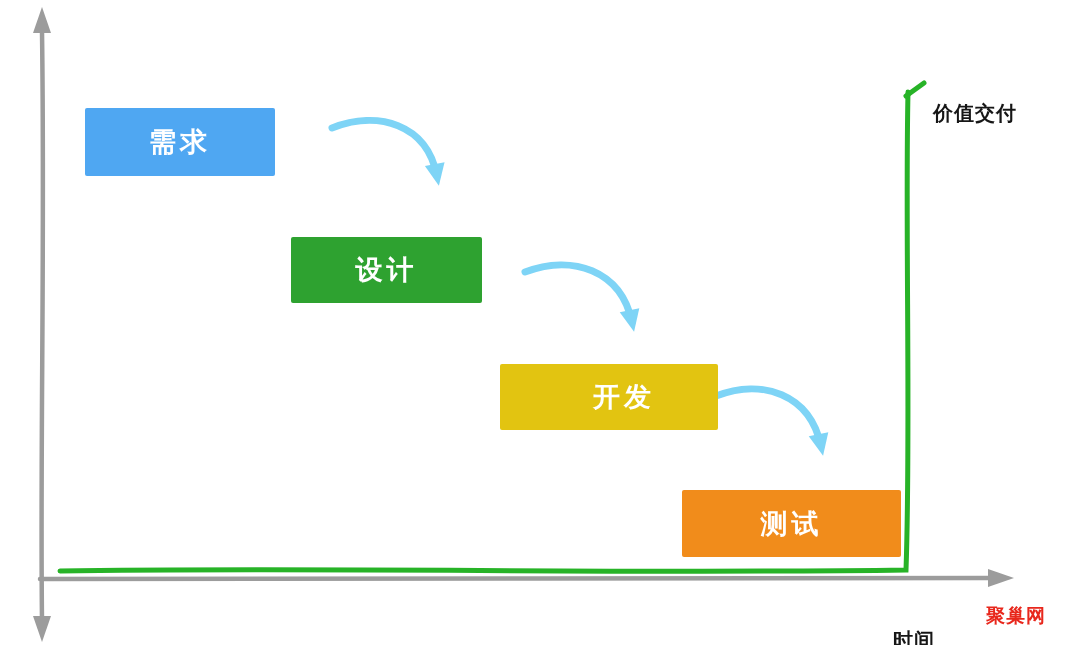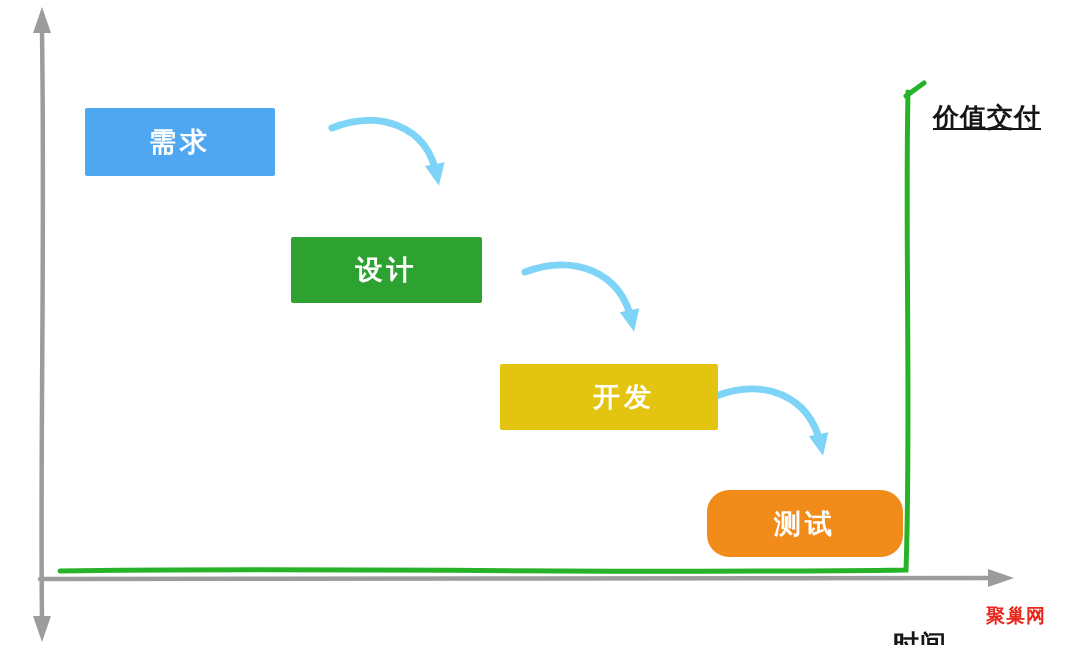--- a/index.html
+++ b/index.html
@@ -38,30 +38,29 @@
     font-size: 27px;
     font-weight: bold;
     letter-spacing: 4px;
     border-radius: 2px;
     user-select: none;
     font-family: Liberation Serif, serif;
   }
   .stage-req  { left:  85px; top: 108px; width: 190px; height: 68px; }
   .stage-des  { left: 291px; top: 237px; width: 191px; height: 66px; }
   .stage-dev  { left: 500px; top: 364px; width: 188px; height: 66px; padding-left: 30px; }
-  .stage-test { left: 707px; top: 490px; width: 196px; height: 67px; border-radius: 22px; }
+  .stage-test { left: 682px; top: 490px; width: 219px; height: 67px; }
 
   .label {
     position: absolute;
     color: #161616;
-    font-size: 26px;
+    font-size: 20px;
     font-weight: 600;
     letter-spacing: 1px;
     white-space: nowrap;
-    text-decoration: underline;
   }
   .value-label { left: 933px; top: 100px; }
   .time-label  { left: 893px; top: 627px; }
   .watermark {
     position: absolute;
     left: 986px;
     top: 603px;
     color: var(--watermark-color, #E8271C);
     font-size: 19px;
     font-weight: bold;

